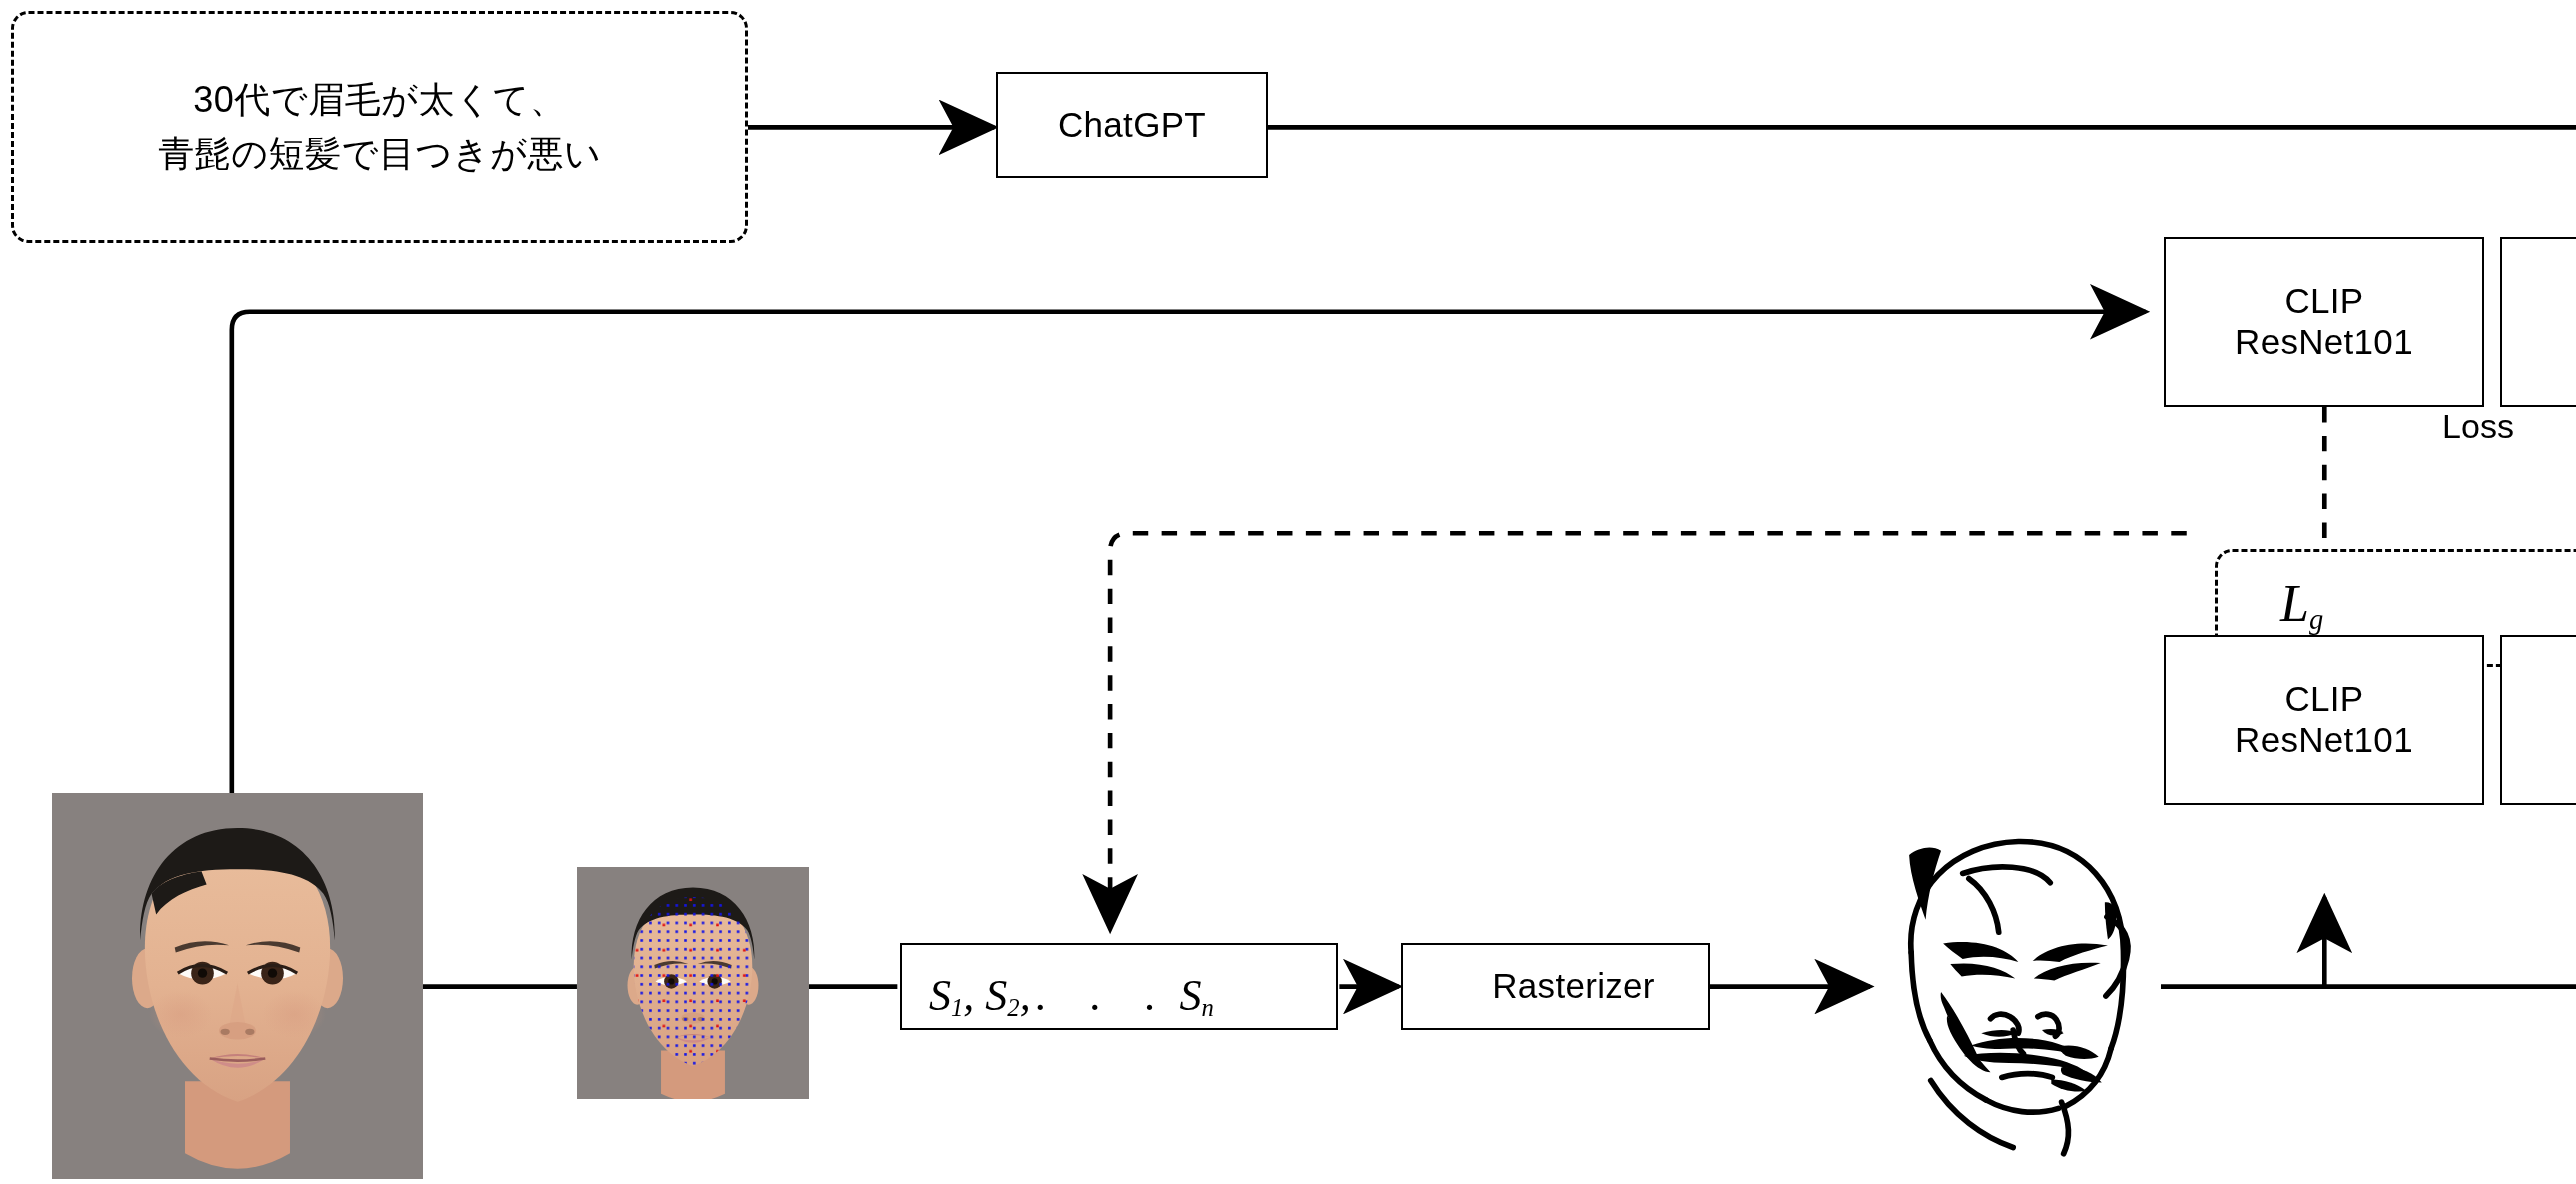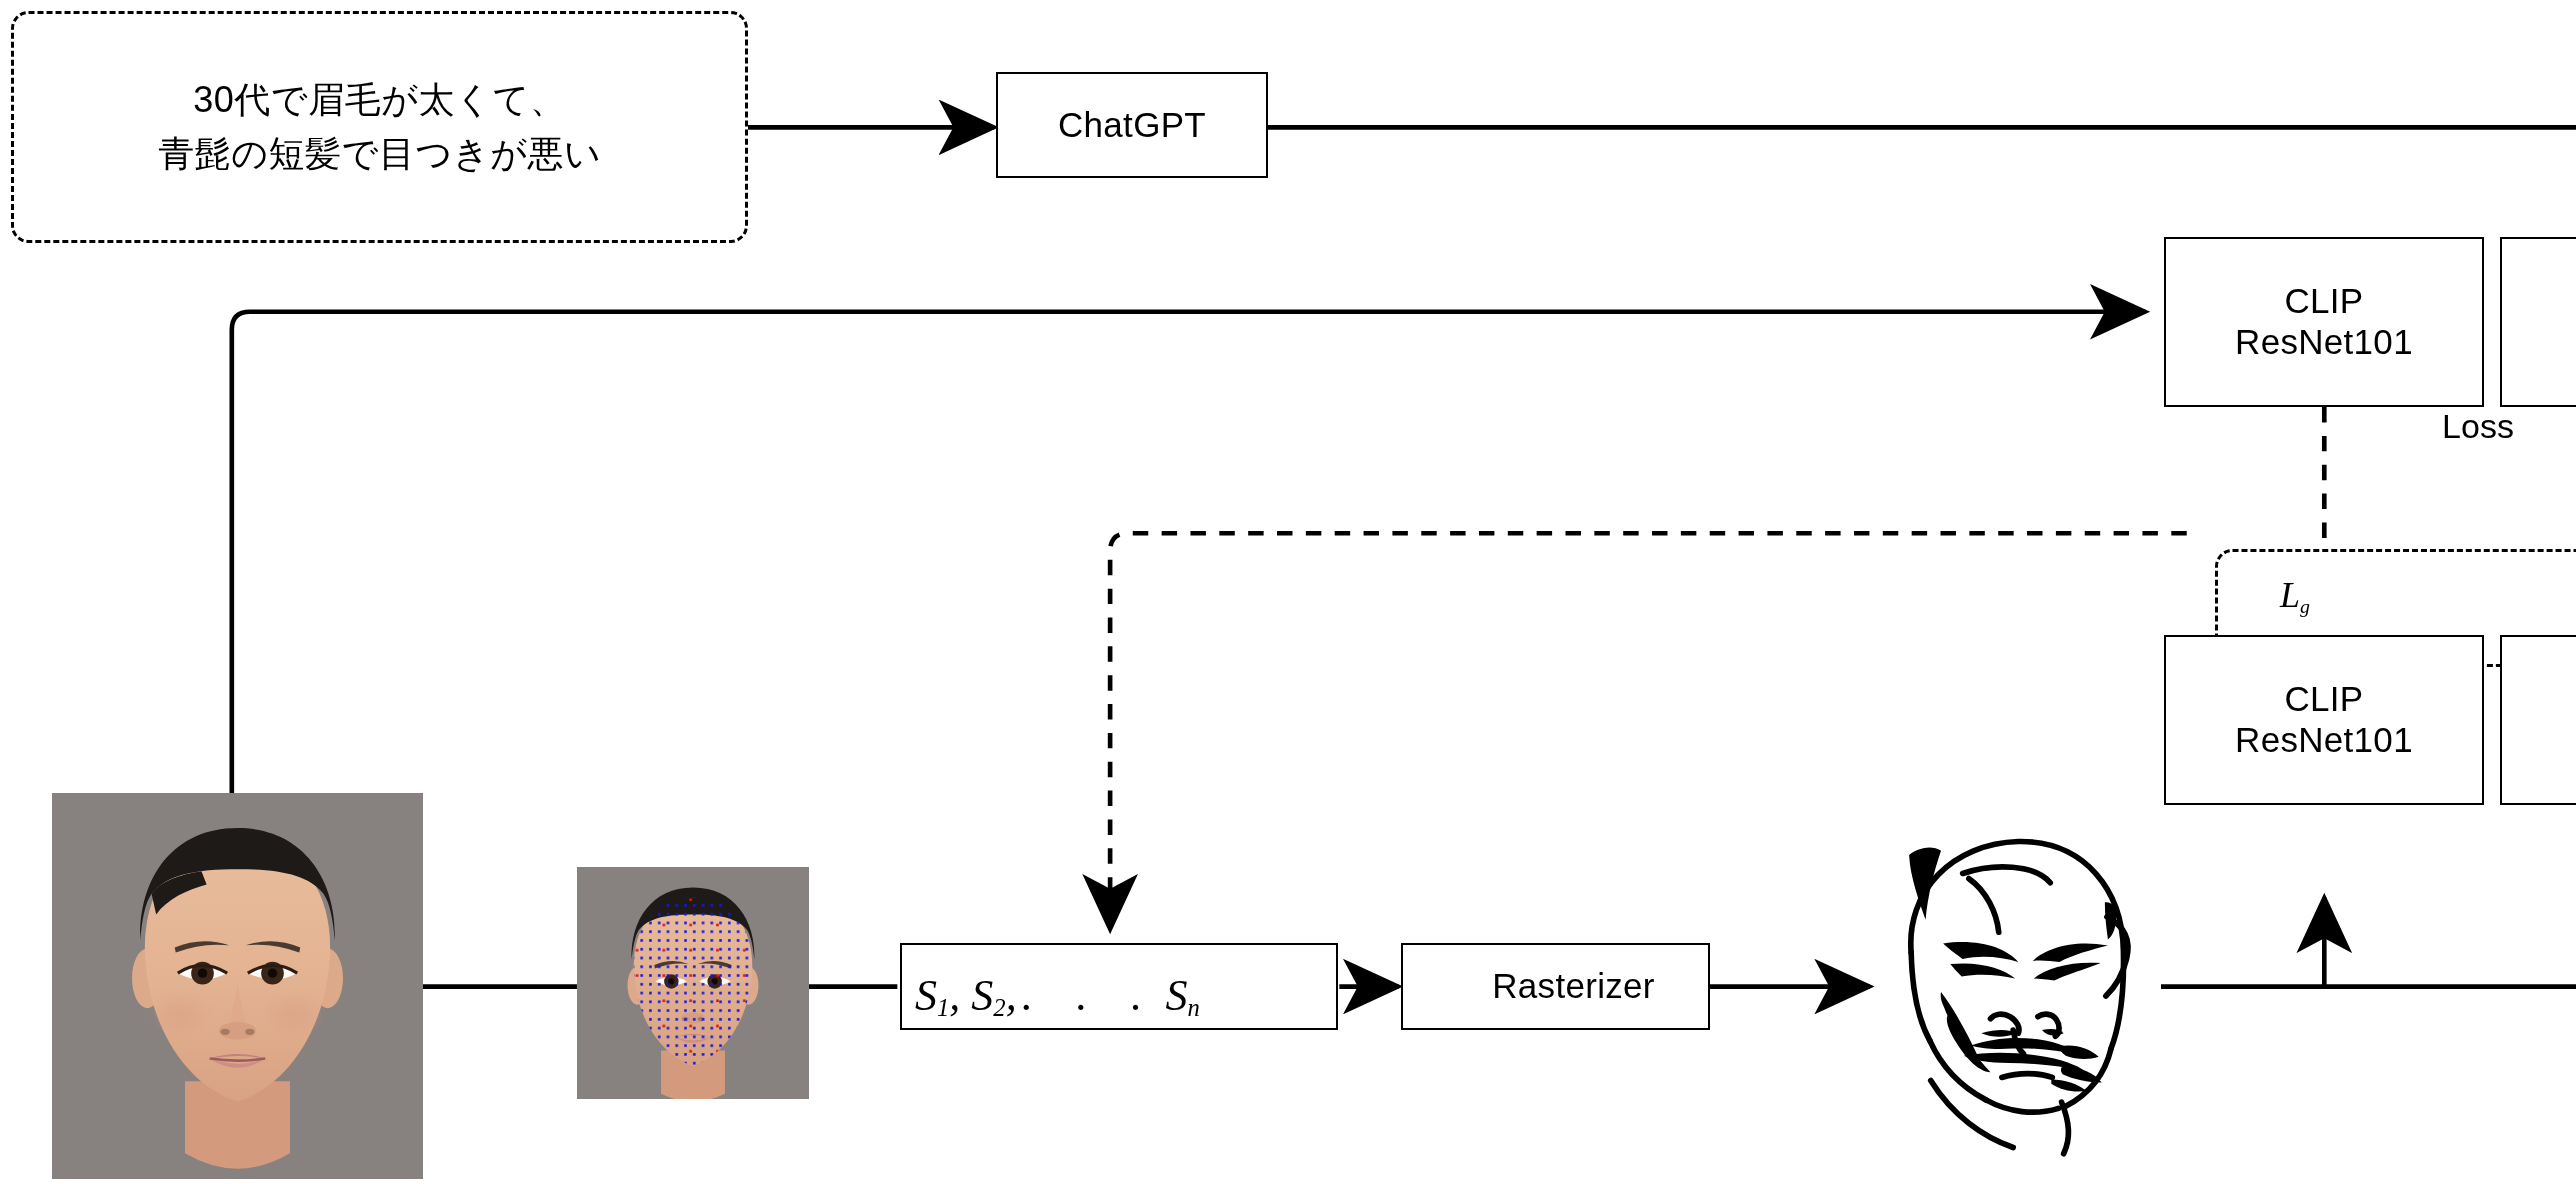--- a/index.html
+++ b/index.html
@@ -11,21 +11,21 @@
         justify-content:center;text-align:center;background:#fff;color:#000;}
   .solidbox{border:2.6px solid #000;font-size:35px;line-height:1.16;letter-spacing:0.3px;}
   .dashbox{border:3.6px dashed #000;border-radius:17.5px;}
 
   .prompt{font-size:36px;line-height:1.5;letter-spacing:0.5px;white-space:pre-line;}
   .mathbox{font-family:"Liberation Serif", serif;font-style:italic;font-size:44px;}
   .mathbox sub{font-size:.56em;font-style:italic;vertical-align:baseline;
                position:relative;top:.26em;}
   .caption{position:absolute;font-size:34px;color:#000;text-align:center;}
   .lossterm{position:absolute;font-family:"Liberation Serif", serif;font-style:italic;
-            font-size:36px;color:#000;}
+            font-size:52px;color:#000;}
   .lossterm sub{font-size:.55em;vertical-align:baseline;position:relative;top:.28em;}
 
   .photo{position:absolute;overflow:hidden;background:#87817f;}
   .photo .bg{position:absolute;inset:0;background:#87817f;}
   .sketch{position:absolute;}
 </style>
 </head>
 <body>
 
 <div id="stage">
@@ -197,21 +197,21 @@
         <rect x="100" y="50" width="250" height="345" fill="url(#lmkr)"></rect>
       </g>
     </svg>
   </div>
 
   <div class="node solidbox mathbox" style="left:900px;top:943px;width:438px;height:87px;padding:0 10.3px;">
     <span style="visibility: hidden;">
       <span>S</span><sub>1</sub><span style="font-style:normal;letter-spacing:-1px;">,  .   .   .</span>
     </span>
   </div>
-  <div class="node mathbox" style="left:900px;top:943px;width:438px;height:104px;pointer-events:none;background:transparent;justify-content:flex-start;padding-left:15px;">
+  <div class="node mathbox" style="left:900px;top:943px;width:438px;height:104px;pointer-events:none;background:transparent;justify-content:flex-start;padding-left:29px;">
     <span><span>S</span><sub>1</sub>,&nbsp;</span>
     <span><span>S</span><sub>2</sub>,</span>
     <span style="font-style:normal;letter-spacing:7.2px;padding:0 4.1px;">.&nbsp;&nbsp;.&nbsp;&nbsp;.</span>
     <span style="padding-left:13.4px;"><span>S</span><sub>n</sub></span>
   </div>
 
   <div class="node solidbox" style="left:1401px;top:943px;width:309px;height:87px;padding-left:36px;">
     <span>Rasterizer</span>
   </div>
 

